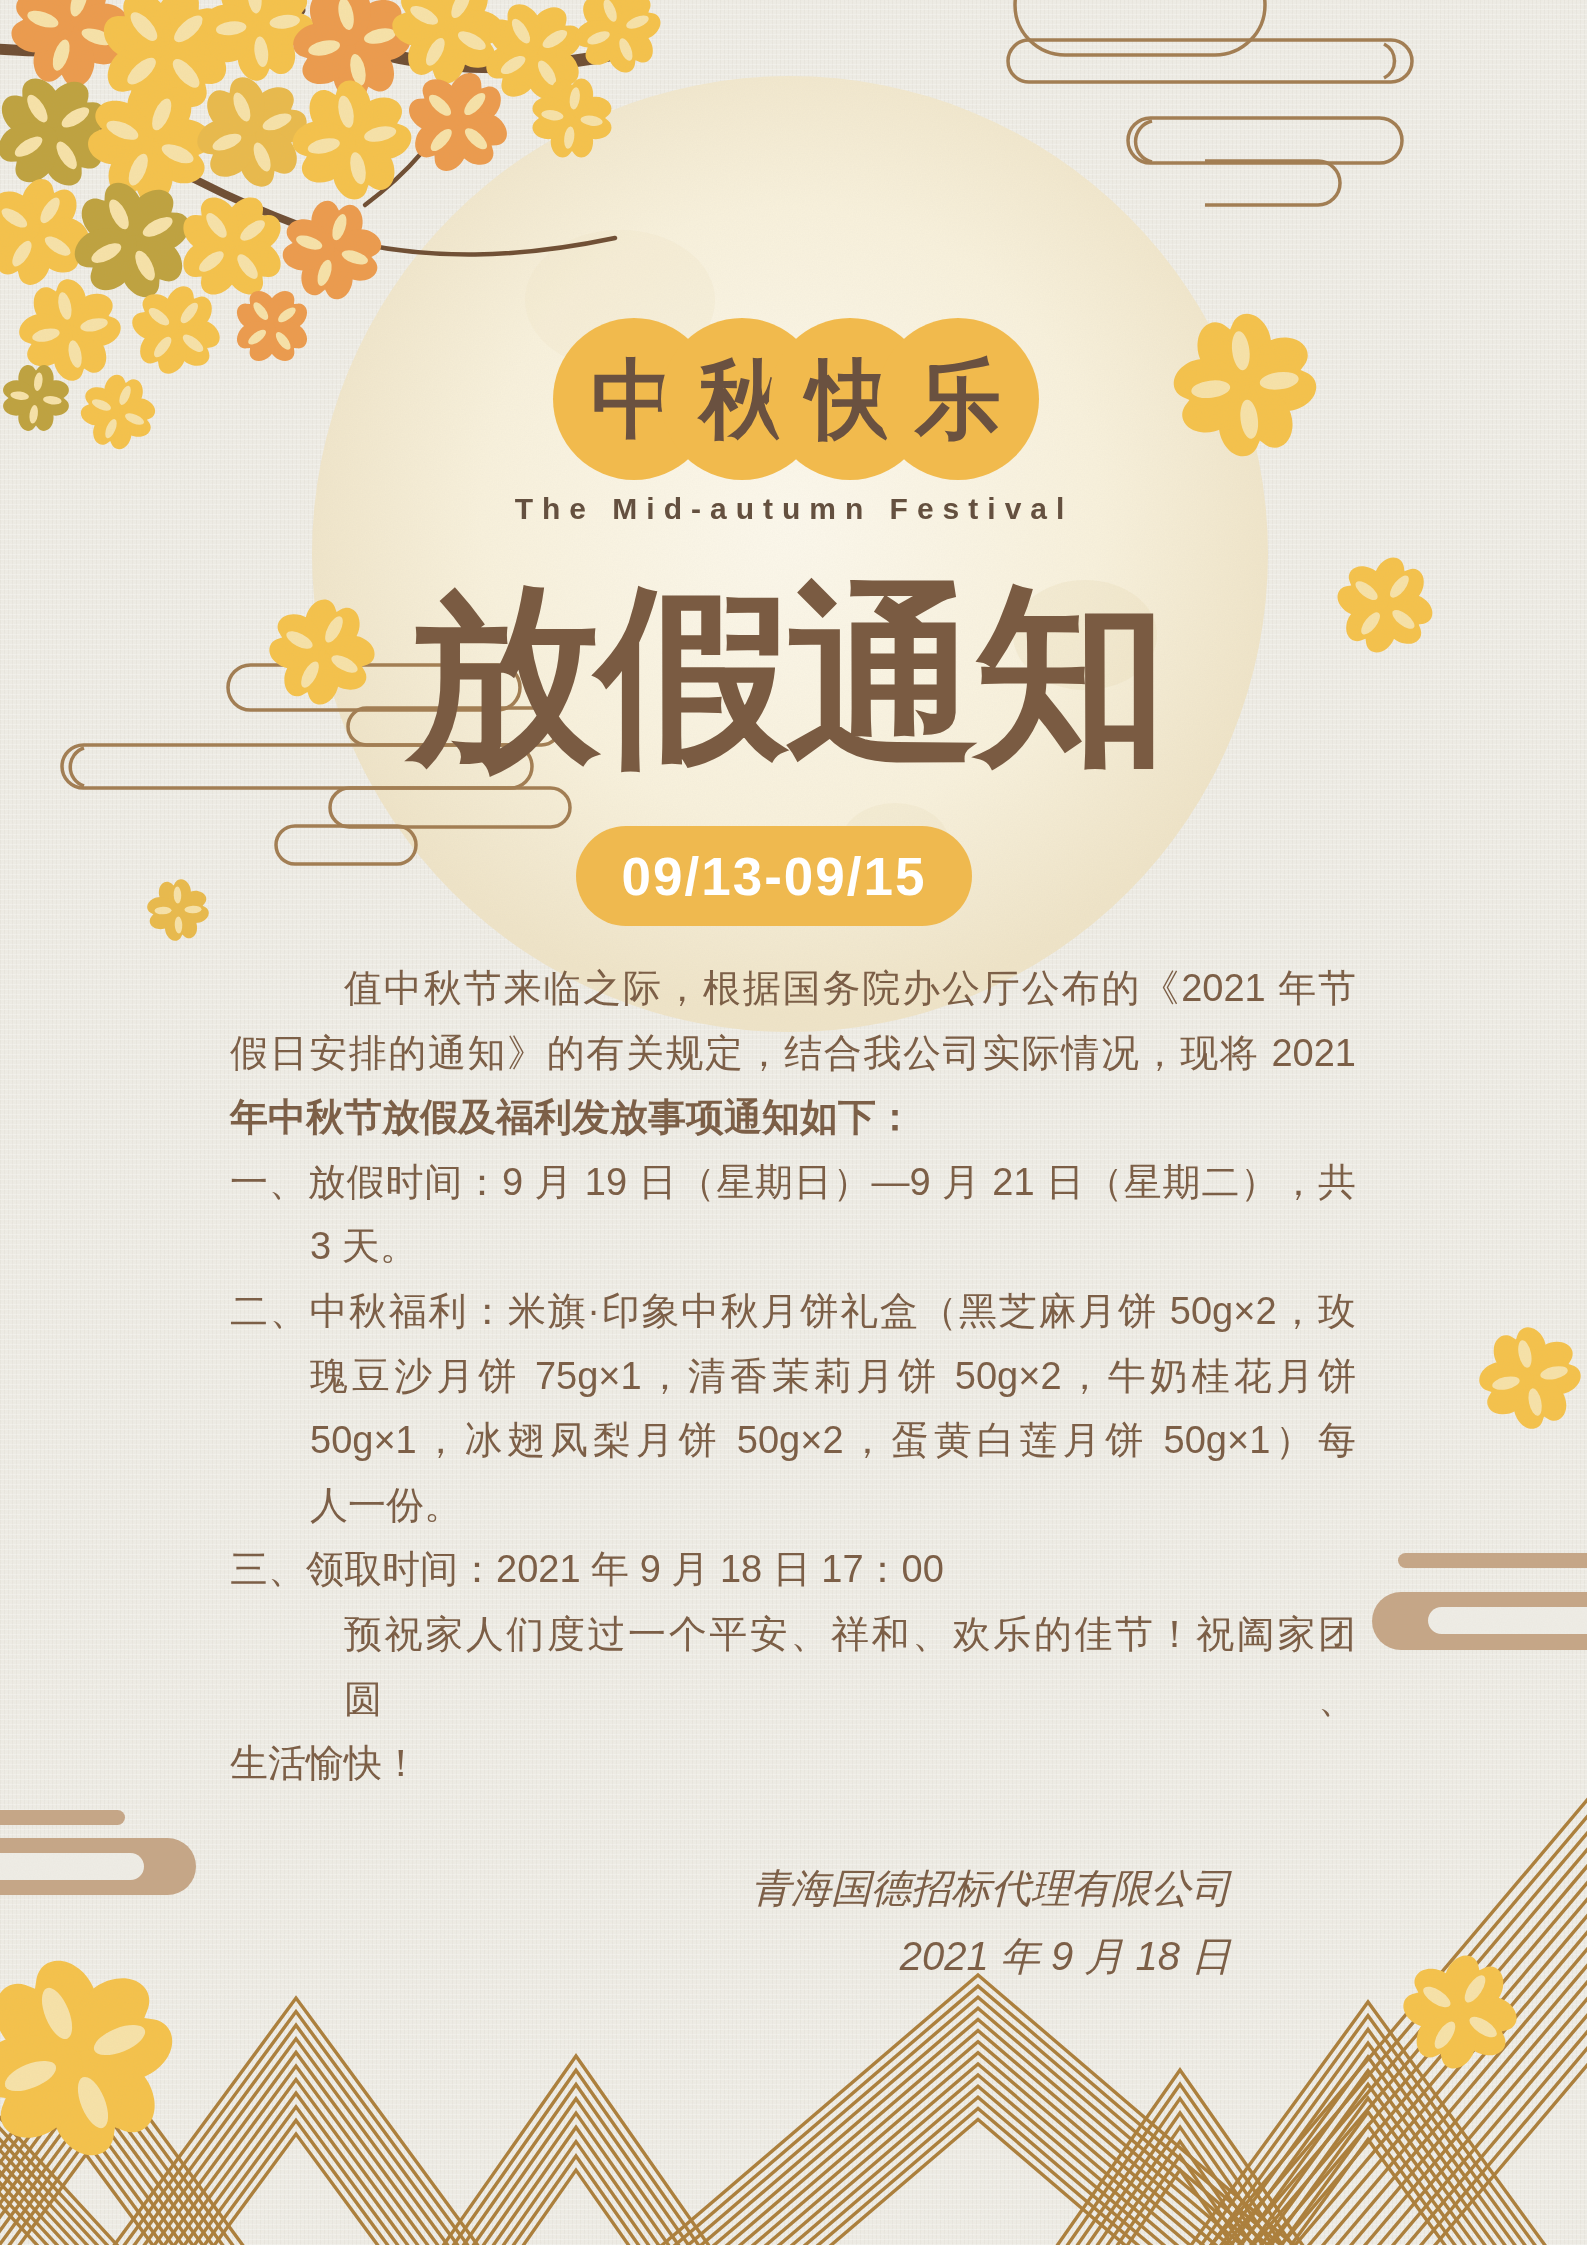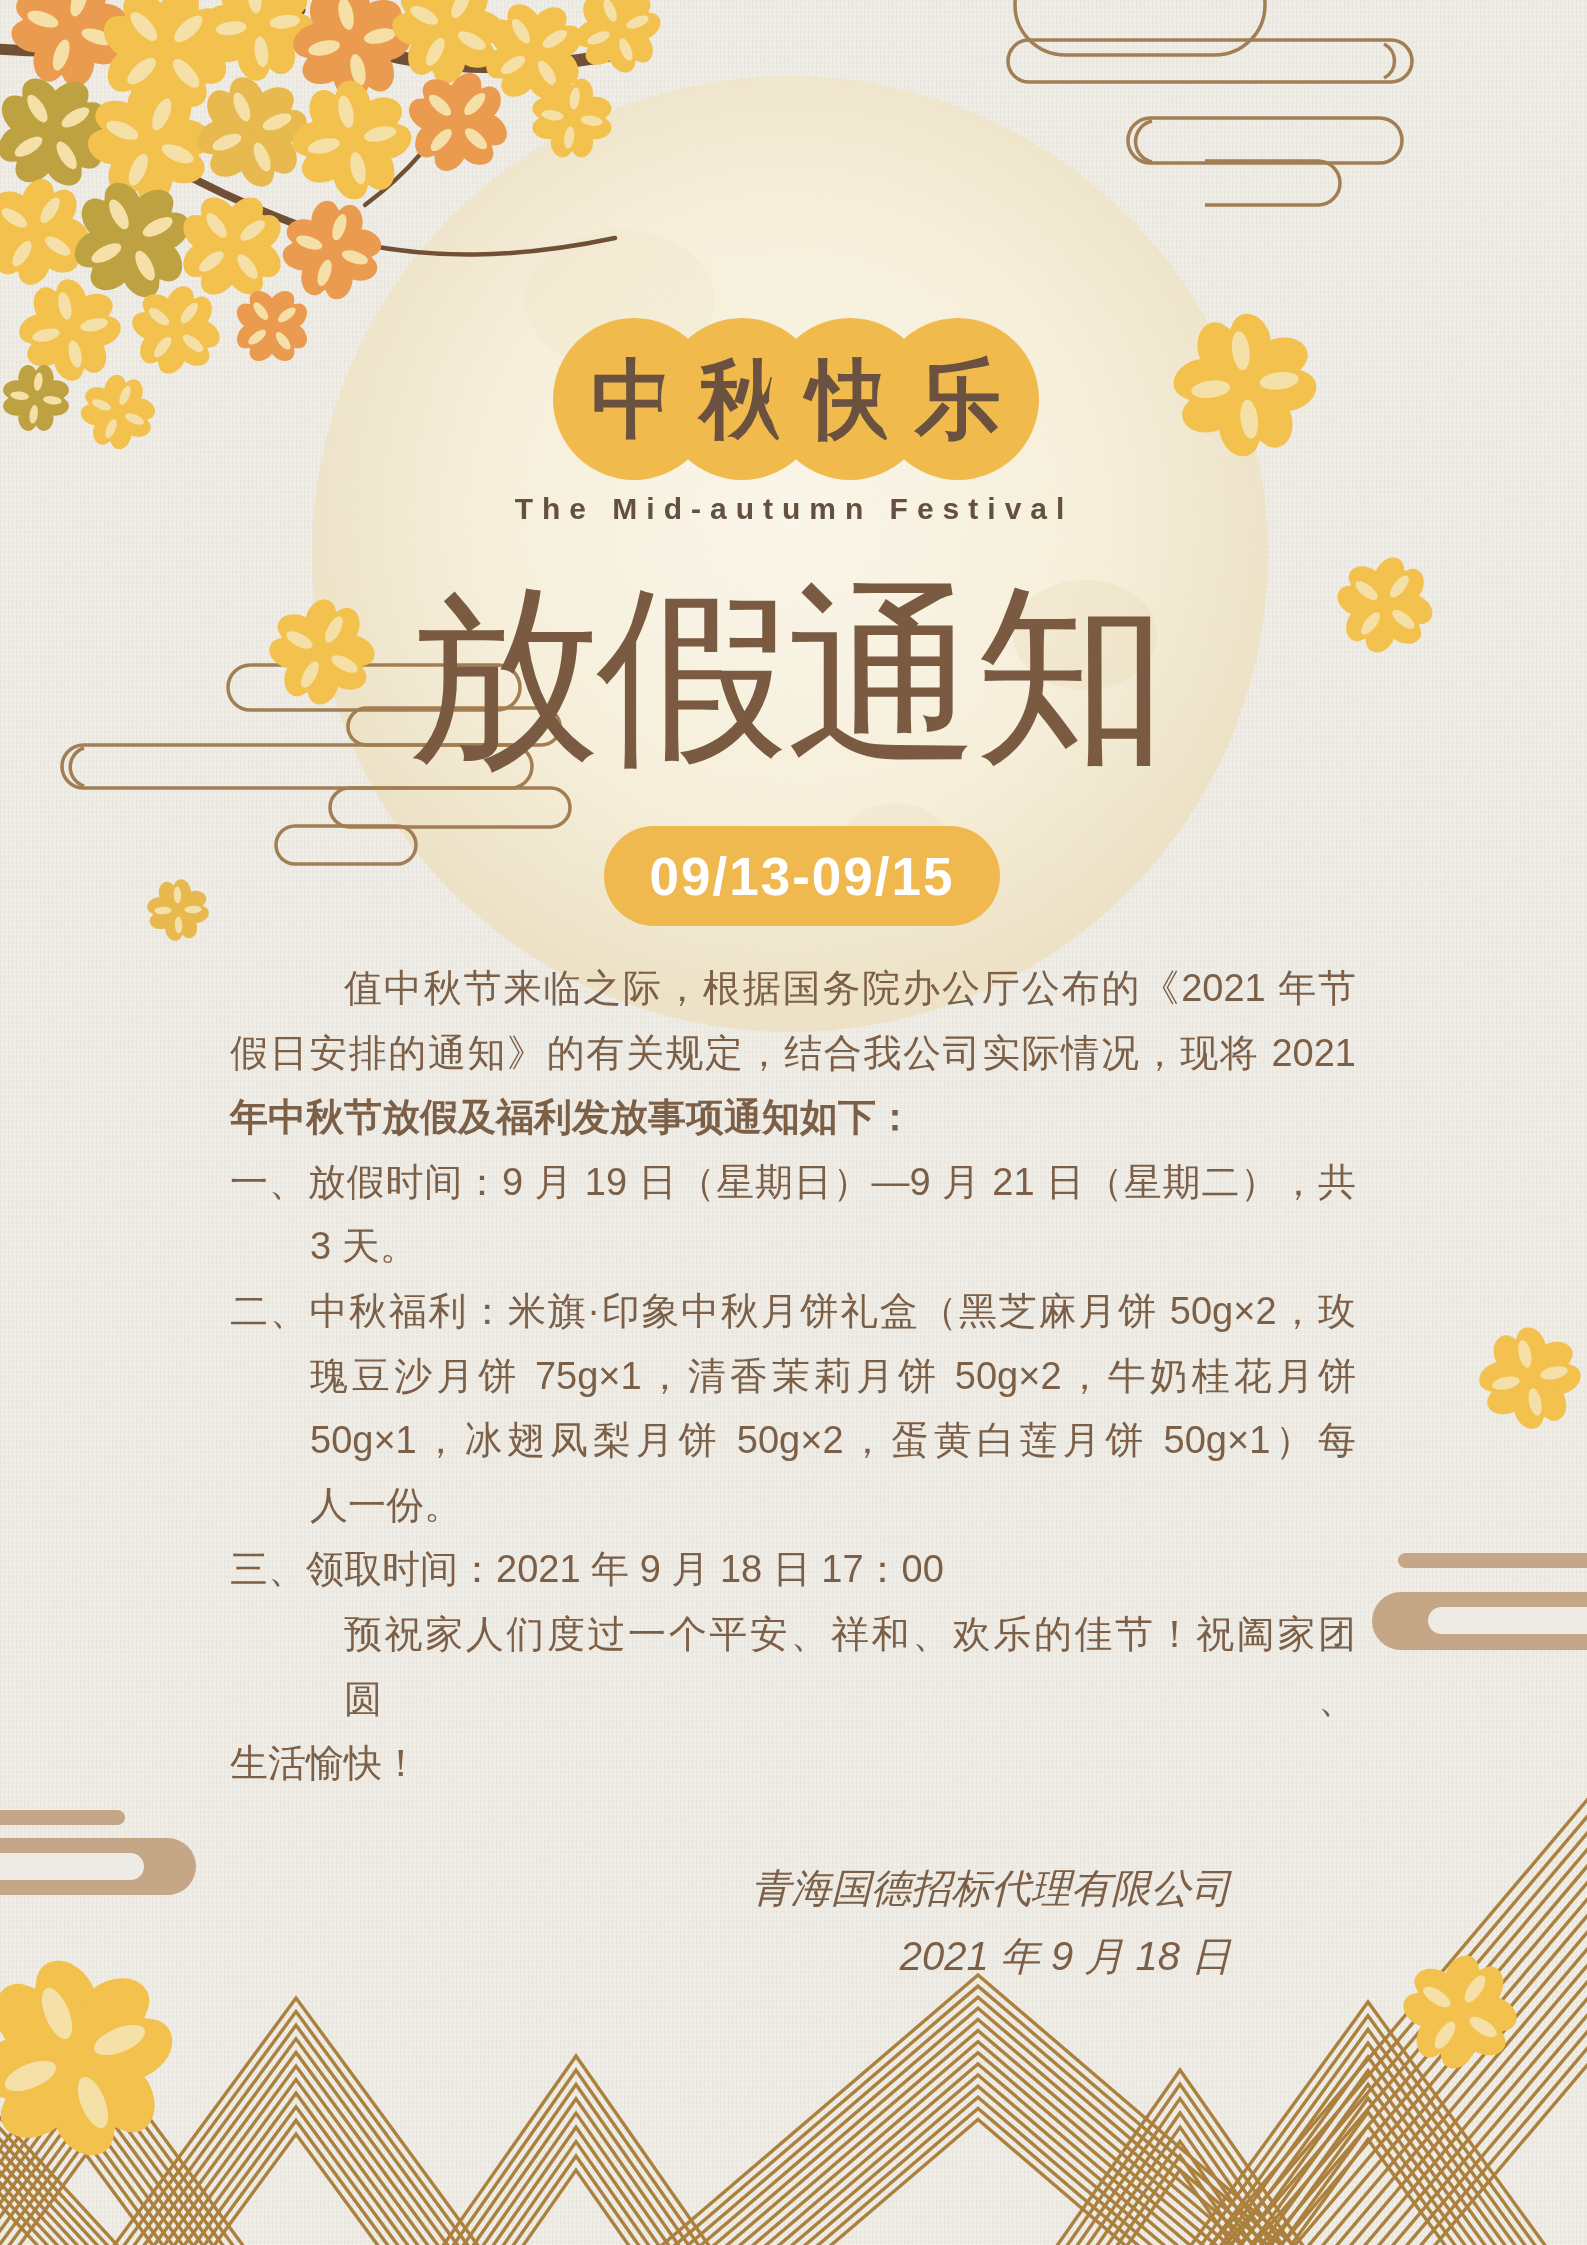--- a/index.html
+++ b/index.html
@@ -32,27 +32,27 @@
   }
 
   .subtitle{
     left:1px;right:0;top:492px;text-align:center;
     font-size:30px;font-weight:600;letter-spacing:9px;
     color:var(--subtitle_text,#64503F);
   }
 
   .main-title{
     left:0;right:16px;top:562px;text-align:center;
-    font-size:194px;font-weight:400;letter-spacing:-5px;
+    font-size:194px;font-weight:700;letter-spacing:-5px;
     color:var(--title_brown,#7A5B42);line-height:1.18;
     white-space:nowrap;
   }
 
   .date-pill{
-    left:604px;top:826px;width:396px;height:100px;
+    left:576px;top:826px;width:396px;height:100px;
     border-radius:50px;background:var(--accent_yellow,#EFB94F);
     display:flex;align-items:center;justify-content:center;
     color:var(--pill_text,#fff);font-size:53px;font-weight:800;letter-spacing:2px;
   }
 
   .body-block{
     left:230px;top:956px;width:1126px;
     font-size:38px;line-height:64.6px;
     color:var(--body_text,#7C5F47);
   }

